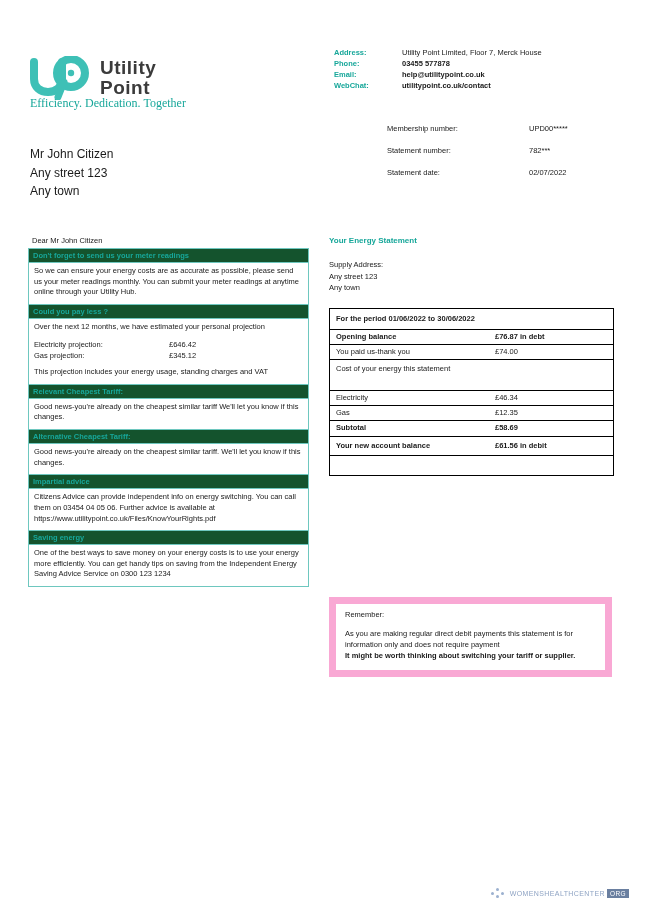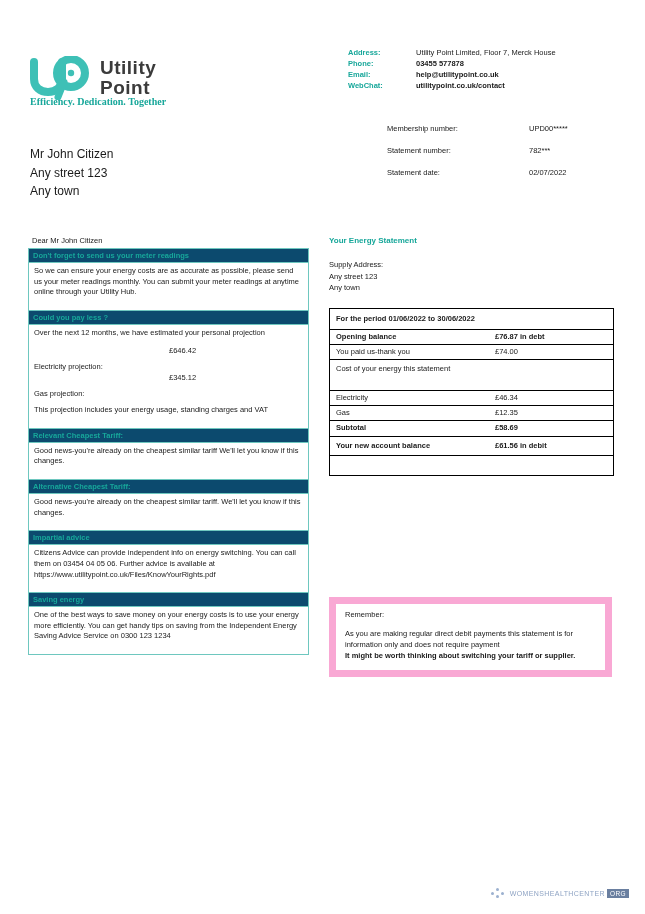--- a/index.html
+++ b/index.html
@@ -38,30 +38,30 @@
     margin-left: 10px;
     font-size: 19px;
     font-weight: bold;
     color: #3b3b3b;
     line-height: 1.05;
     letter-spacing: 0.5px;
   }
   .tagline {
     position: absolute;
     left: 30px; top: 96px;
-    font-size: 10px;
-    font-weight: bold;
+    font-size: 12px;
+    font-weight: normal;
     color: #17a79a;
     font-family: "Liberation Serif", serif;
   }
 
   
   .contact-grid {
     position: absolute;
-    left: 348px; top: 48px;
+    left: 334px; top: 48px;
     width: 290px;
     font-size: 7.5px;
   }
   .contact-row {
     display: flex;
     line-height: 1.45;
   }
   .contact-label {
     width: 68px;
     color: #17a79a;
@@ -104,38 +104,38 @@
   .dear {
     font-size: 7.5px;
     padding: 0 0 3px 4px;
   }
   .sec {
     border: 1px solid #6ec7bf;
     border-bottom: none;
   }
   .sec:last-child { border-bottom: 1px solid #6ec7bf; }
   .sec-head {
-    background: #0c4a6e;
+    background: #14532d;
     color: #17a79a;
     font-weight: bold;
     font-size: 7.5px;
     padding: 2px 4px 2px 4px;
     border-bottom: 1px solid #6ec7bf;
   }
   .sec-body {
-    padding: 3px 5px 12px 5px;
+    padding: 3px 5px 6px 5px;
     font-size: 7.5px;
     line-height: 1.42;
   }
   .proj-row {
     display: flex;
     font-size: 7.5px;
     line-height: 1.5;
   }
-  .proj-label { width: 135px; flex: none; margin-top: 16px; }
+  .proj-label { width: 135px; flex: none; }
   .spacer-6 { height: 6px; }
 
   
   .right-col {
     position: absolute;
     left: 329px; top: 236px;
     width: 285px;
   }
   .r-title {
     color: #17a79a;

